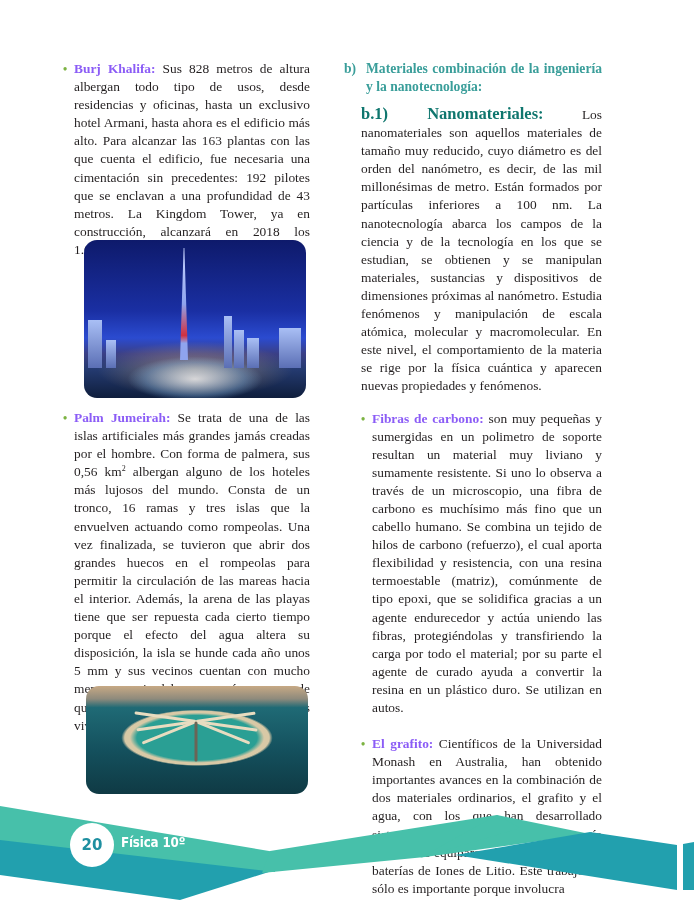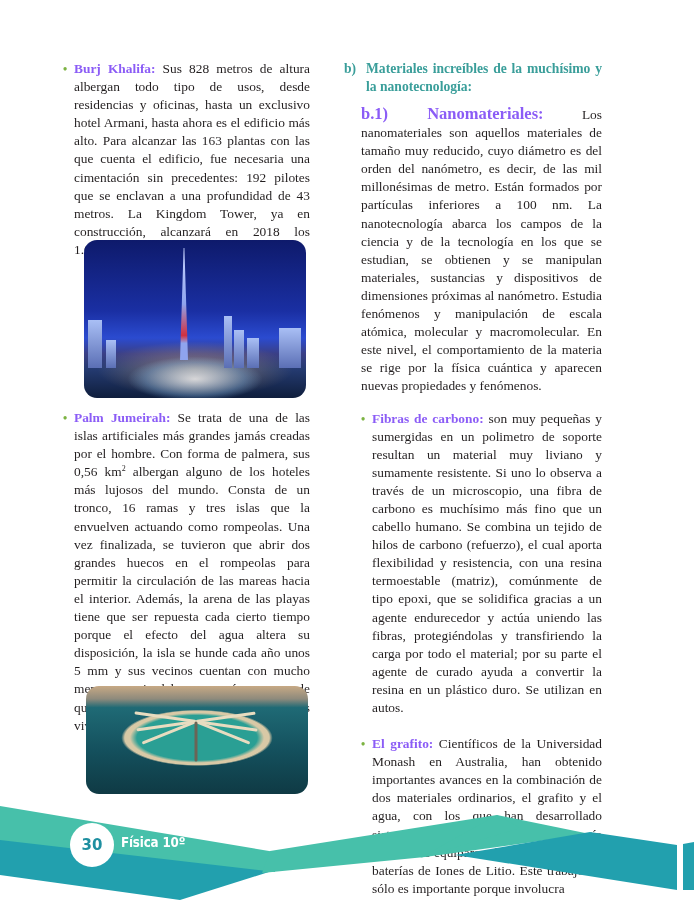--- a/index.html
+++ b/index.html
@@ -21,21 +21,21 @@
     .bullet {
       position: absolute; left: 3px; top: 0;
       color: #7cb342; font-weight: bold; font-size: 12px;
     }
     .term { color: #8b5cf6; font-weight: bold; }
     .heading-b {
       color: #3a9e9a; font-weight: bold; font-size: 13.6px; line-height: 18px;
       position: relative; padding-left: 22px;
     }
     .heading-b .mark { position: absolute; left: 0; top: 0; }
-    .sub-term { color: #8b5cf6; font-weight: bold; font-size: 16.5px; }
+    .sub-term { color: #0f766e; font-weight: bold; font-size: 16.5px; }
     .right-col { left: 344px; top: 60px; width: 258px; }
     .right-indent { padding-left: 17px; }
     .right-bullet { position: relative; padding-left: 28px; }
     .right-bullet .bullet { left: 17px; }
     .photo {
       position: absolute; border-radius: 13px; overflow: hidden;
     }
     .photo-burj {
       left: 84px; top: 240px; width: 222px; height: 158px;
       background:
@@ -106,21 +106,21 @@
   <div class="frond" style="width:-50px;"></div>
   <div class="frond" style="width:60px;transform:rotate(172deg);"></div>
   <div class="frond" style="width:62px;transform:rotate(188deg);"></div>
   <div class="frond" style="width:58px;transform:rotate(158deg);"></div>
   <div class="frond" style="width:40px;transform:rotate(90deg);background:#6a6456;"></div>
 </div>
 
 <div class="col right-col">
   <div class="heading-b">
     <span class="mark">b)</span>
-    <span>Materiales increíbles de la muchísimo y la nanotecnología:</span>
+    <span>Materiales combinación de la ingeniería y la nanotecnología:</span>
   </div>
   <div class="right-indent" style="margin-top:9px;">
     <p><span class="sub-term">b.1) Nanomateriales:</span><span> Los nanomateriales son aquellos materiales de tamaño muy reducido, cuyo diámetro es del orden del nanómetro, es decir, de las mil millonésimas de metro. Están formados por partículas inferiores a 100 nm. La nanotecnología abarca los campos de la ciencia y de la tecnología en los que se estudian, se obtienen y se manipulan materiales, sustancias y dispositivos de dimensiones próximas al nanómetro. Estudia fenómenos y manipulación de escala atómica, molecular y macromolecular. En este nivel, el comportamiento de la materia se rige por la física cuántica y aparecen nuevas propiedades y fenómenos.</span></p>
   </div>
   <div class="right-bullet" style="margin-top:14px;">
     <span class="bullet">•</span>
     <p><span class="term">Fibras de carbono:</span><span> son muy pequeñas y sumergidas en un polimetro de soporte resultan un material muy liviano y sumamente resistente. Si uno lo observa a través de un microscopio, una fibra de carbono es muchísimo más fino que un cabello humano. Se combina un tejido de hilos de carbono (refuerzo), el cual aporta flexibilidad y resistencia, con una resina termoestable (matriz), comúnmente de tipo epoxi, que se solidifica gracias a un agente endurecedor y actúa uniendo las fibras, protegiéndolas y transfiriendo la carga por todo el material; por su parte el agente de curado ayuda a convertir la resina en un plástico duro. Se utilizan en autos.</span></p>
   </div>
   <div class="right-bullet" style="margin-top:18px;">
     <span class="bullet">•</span>
@@ -136,14 +136,14 @@
 
   <polygon points="270,851 497,815 590,834 425,857 262,873" fill="#47c0aa"></polygon>
 
   <polygon points="455,855 590,832 677,845 677,890" fill="#22a0ae"></polygon>
 
   <polygon points="420,858 497,815 520,828" fill="#47c0aa"></polygon>
 
   <polygon points="683,844 694,842 694,890 683,890" fill="#22a0ae"></polygon>
 </svg>
 
-<div class="page-circle">30</div>
+<div class="page-circle">20</div>
 <div class="footer-title">Física 10º</div>
 
 </body></html>

